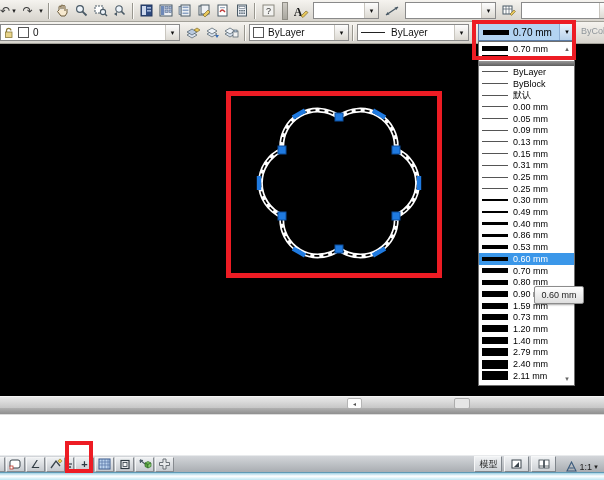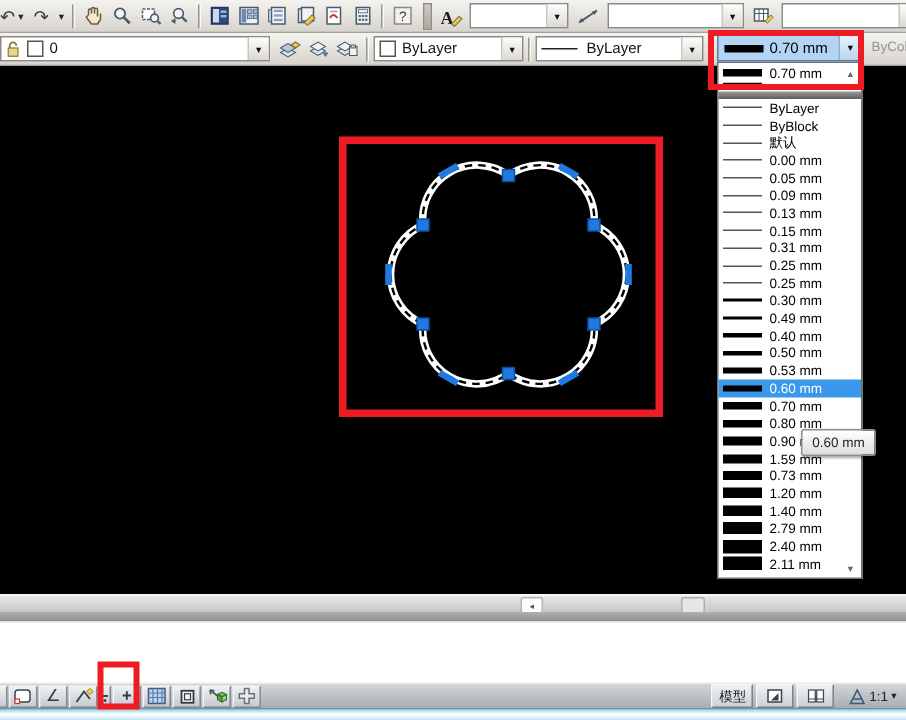--- a/index.html
+++ b/index.html
@@ -100,21 +100,21 @@
   }
   .bbtn{
     width:19px;height:15px;flex:none;margin-right:1px;box-sizing:border-box;
     background:linear-gradient(#eef0f2,#c6cacf);
     border:1px solid;border-color:#f4f5f6 #878b90 #878b90 #f4f5f6;
     display:flex;align-items:center;justify-content:center;
     font-size:11px;color:#2f3a42;line-height:1;
   }
   .bbtn.narrow{width:8px;font-size:8px;}
   .bbtn.cut{width:7px;margin-left:-2px;}
-  #bstatus{margin-left:auto;display:flex;align-items:center;height:100%;padding-right:4px;}
+  #bstatus{margin-left:auto;display:flex;align-items:flex-end;height:100%;padding-right:4px;}
   .model-btn{
     height:14px;padding:0 4px;background:linear-gradient(#f0f2f4,#cdd1d5);
     border:1px solid;border-color:#f6f7f8 #7f858b #7f858b #f6f7f8;
     font-size:9px;color:#222;display:flex;align-items:center;margin-right:2px;
   }
   .scale-box{display:flex;align-items:center;font-size:9px;color:#222;margin-left:8px;}
   #cyanstrip{
     position:absolute;left:0;top:472px;width:604px;height:8px;
     background:linear-gradient(#9fd0e4,#ffffff 45%,#bfe7f3);
     border-top:1px solid #5f9ab5;box-sizing:border-box;
@@ -417,21 +417,21 @@
         <span class="lw-label">0.49 mm</span>
       </div>
 
       <div class="lw-row">
         <span class="lw-swatch" style="height: 3px;"></span>
         <span class="lw-label">0.40 mm</span>
       </div>
 
       <div class="lw-row">
         <span class="lw-swatch" style="height: 3px;"></span>
-        <span class="lw-label">0.50 mm</span>
+        <span class="lw-label">0.86 mm</span>
       </div>
 
       <div class="lw-row">
         <span class="lw-swatch" style="height: 4px;"></span>
         <span class="lw-label">0.53 mm</span>
       </div>
 
       <div class="lw-row hl">
         <span class="lw-swatch" style="height: 4px;"></span>
         <span class="lw-label">0.60 mm</span>

